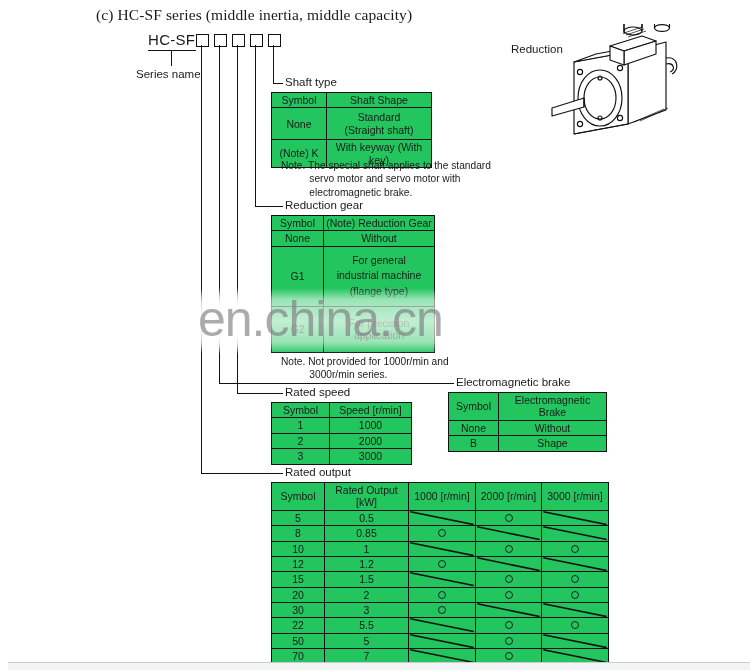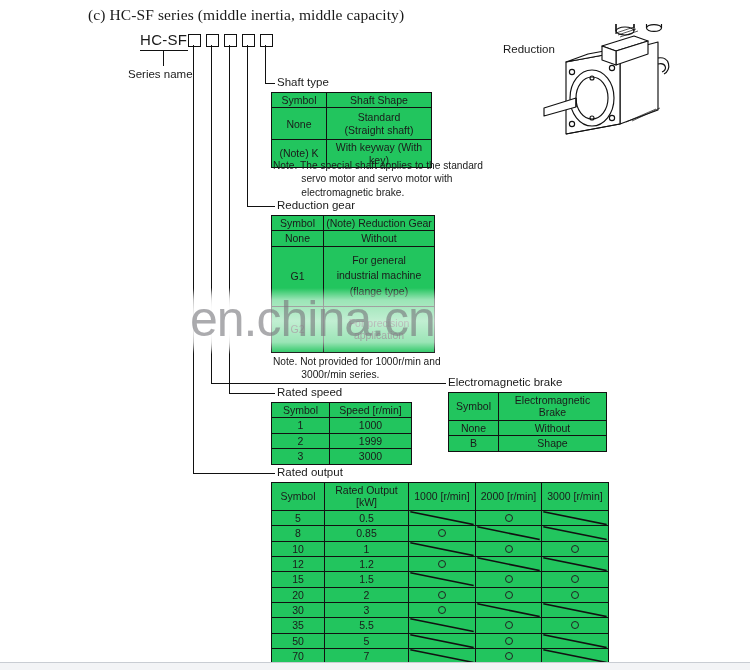--- a/index.html
+++ b/index.html
@@ -13,21 +13,21 @@
     position: relative;
     overflow: hidden;
     font-family: "Liberation Sans", sans-serif;
     color: #1a1a1a;
   }
   #root {
     position: absolute;
     left: 0; top: 0;
     width: 750px; height: 670px;
   }
-  .abs { position: absolute; }
+  .abs { position: absolute; margin-left: 8px; }
 
   
   #title {
     left: 88px; top: 6px;
     font-family: "Liberation Serif", serif;
     font-size: 15.5px;
     white-space: nowrap;
     letter-spacing: .1px;
   }
 
@@ -294,21 +294,21 @@
       <tr>
         <th>Symbol</th>
         <th>Speed [r/min]</th>
       </tr>
       <tr>
         <td>1</td>
         <td>1000</td>
       </tr>
       <tr>
         <td>2</td>
-        <td>1999</td>
+        <td>2000</td>
       </tr>
       <tr>
         <td>3</td>
         <td>3000</td>
       </tr>
     </tbody>
   </table>
 
   <div class="abs caption" style="left:448px; top:376px;">Electromagnetic brake</div>
   <table class="dt" style="left:448px; top:392px; width:158px;">
@@ -434,21 +434,21 @@
               <line x1="2" y1="1" x2="98" y2="17" stroke="#111" stroke-width="1.6" vector-effect="non-scaling-stroke"></line>
             </svg>
           </td>
           <td class="slash">
             <svg viewBox="0 0 100 18" preserveAspectRatio="none">
               <line x1="2" y1="1" x2="98" y2="17" stroke="#111" stroke-width="1.6" vector-effect="non-scaling-stroke"></line>
             </svg>
           </td>
         </tr>
         <tr>
-          <td>35</td>
+          <td>22</td>
           <td>5.5</td>
           <td class="slash">
             <svg viewBox="0 0 100 18" preserveAspectRatio="none">
               <line x1="2" y1="1" x2="98" y2="17" stroke="#111" stroke-width="1.6" vector-effect="non-scaling-stroke"></line>
             </svg>
           </td>
           <td><span class="circ"></span></td>
           <td><span class="circ"></span></td>
         </tr>
         <tr>

